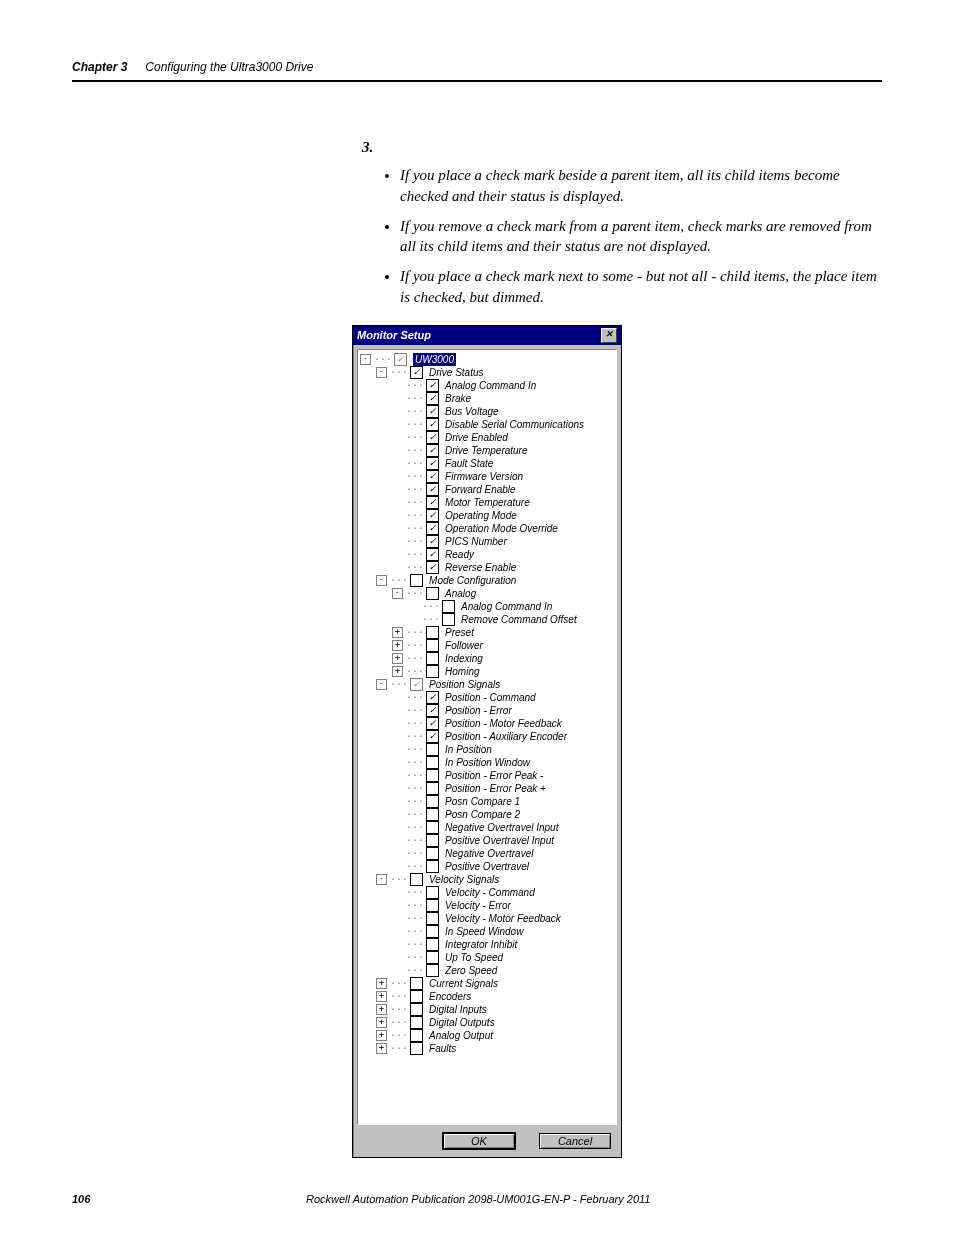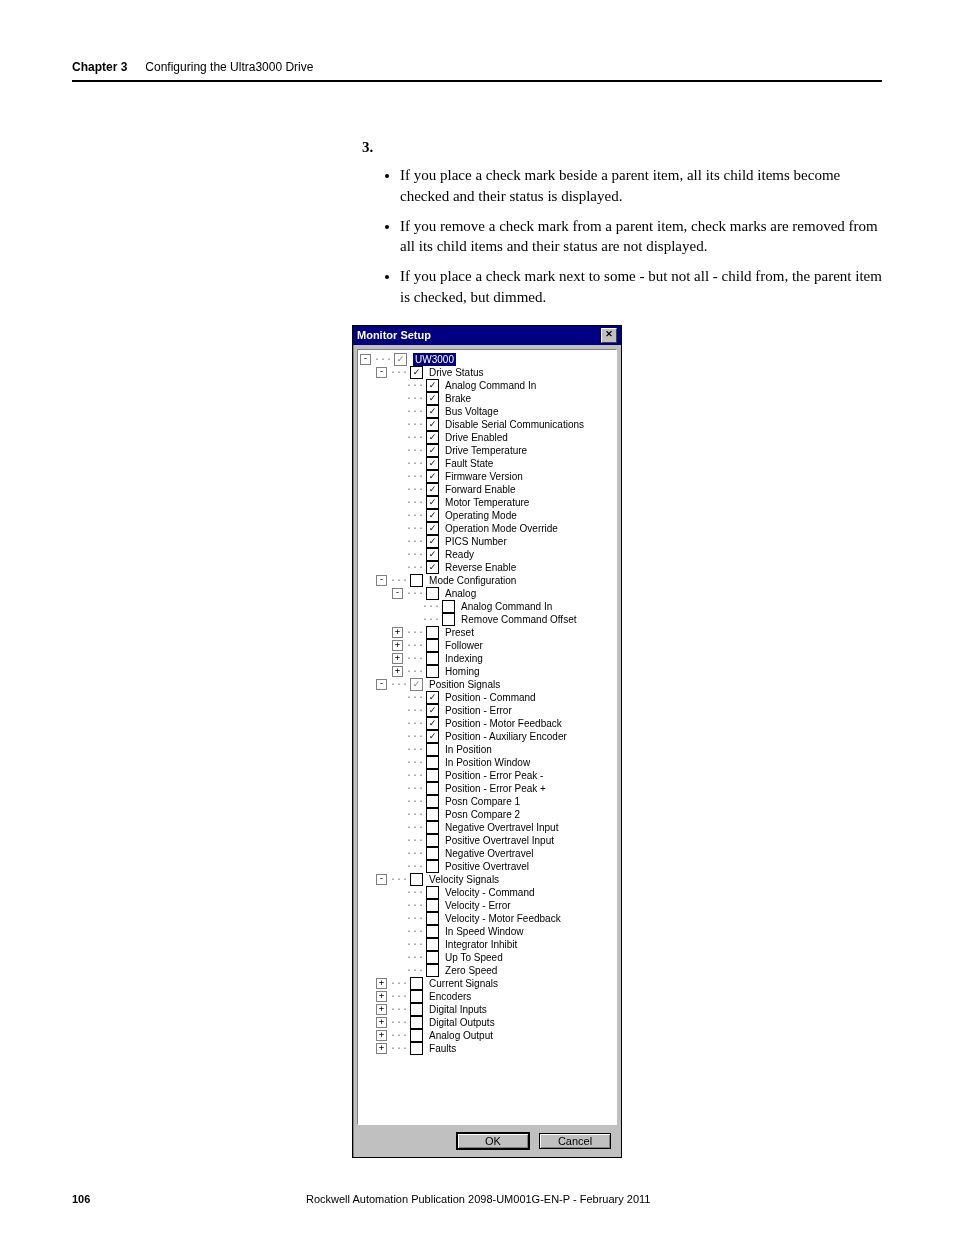--- a/index.html
+++ b/index.html
@@ -8,20 +8,21 @@
     font-family: Georgia, 'Times New Roman', serif;
     color: #000;
     width: 954px;
   }
   .page {
     padding: 60px 72px 40px 72px;
     box-sizing: border-box;
     width: 954px;
     position: relative;
     min-height: 1235px;
+    font-style: italic;
   }
   .running-header {
     display: flex;
     gap: 18px;
     font-family: Arial, Helvetica, sans-serif;
     font-size: 12px;
     margin-bottom: 6px;
   }
   .running-header .chapter {
     font-weight: bold;
@@ -97,21 +98,21 @@
   .cb {
     width:11px; height:11px; border:1px solid #000; background:#fff;
     display:inline-flex; align-items:center; justify-content:center;
     font-size:9px; margin:0 6px 0 2px; flex:0 0 11px;
   }
   .cb.dim { color:#808080; border-color:#808080; }
   .lbl { }
   .lbl.sel { background:#000080; color:#fff; padding:0 2px; }
 
   .btn-row {
-    display:flex; justify-content:flex-end; gap:10px;
+    display:flex; justify-content:flex-end; gap:24px;
     padding:4px 10px 8px 10px;
     align-items:center;
   }
   .win-btn {
     font-family: Tahoma, Arial, sans-serif;
     font-size:11px;
     background:#c0c0c0;
     border:1px solid #000;
     box-shadow: inset 1px 1px 0 #fff, inset -1px -1px 0 #808080;
     padding:1px 0;
@@ -143,21 +144,21 @@
   </div>
   <hr class="rule">
 
   <div class="body-col">
     <div class="num-item">
       <span class="num">3.</span>
     </div>
     <ul class="bullets">
       <li>If you place a check mark beside a parent item, all its child items become checked and their status is displayed.</li>
       <li>If you remove a check mark from a parent item, check marks are removed from all its child items and their status are not displayed.</li>
-      <li>If you place a check mark next to some - but not all - child from, the parent item is checked, but dimmed.</li>
+      <li>If you place a check mark next to some - but not all - child items, the place item is checked, but dimmed.</li>
     </ul>
   </div>
 
   <div class="dialog-wrap">
     <div class="dialog">
       <div class="titlebar">
         <span>Monitor Setup</span>
         <span class="close">✕</span>
       </div>
 

